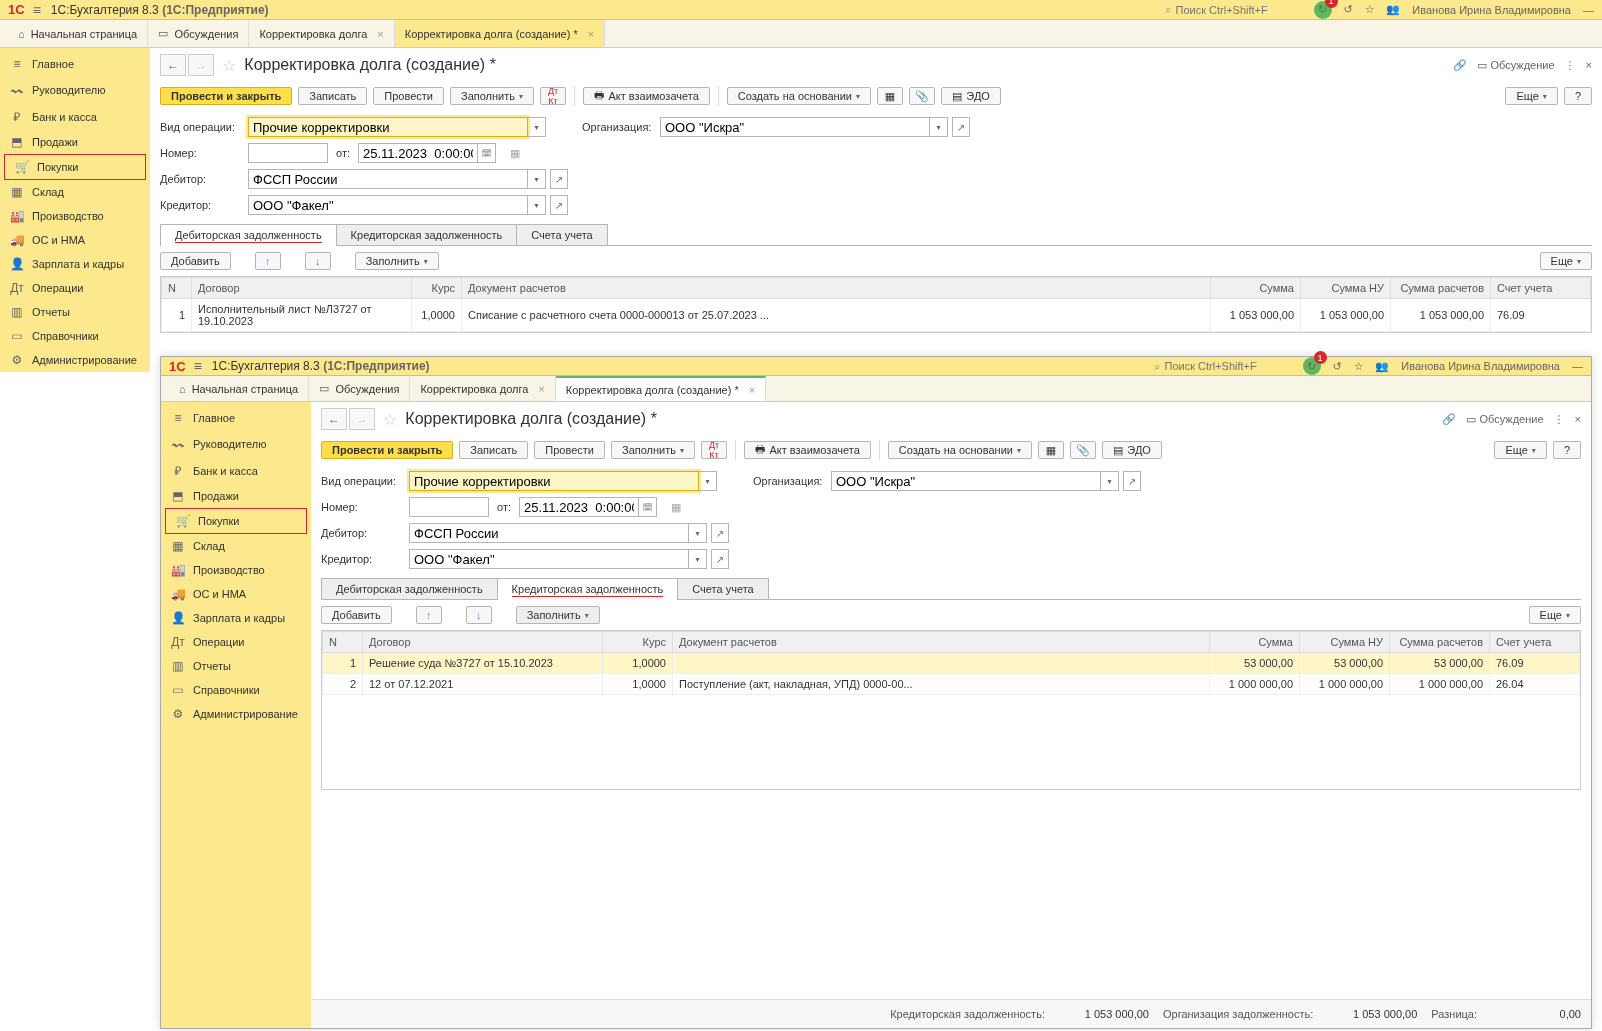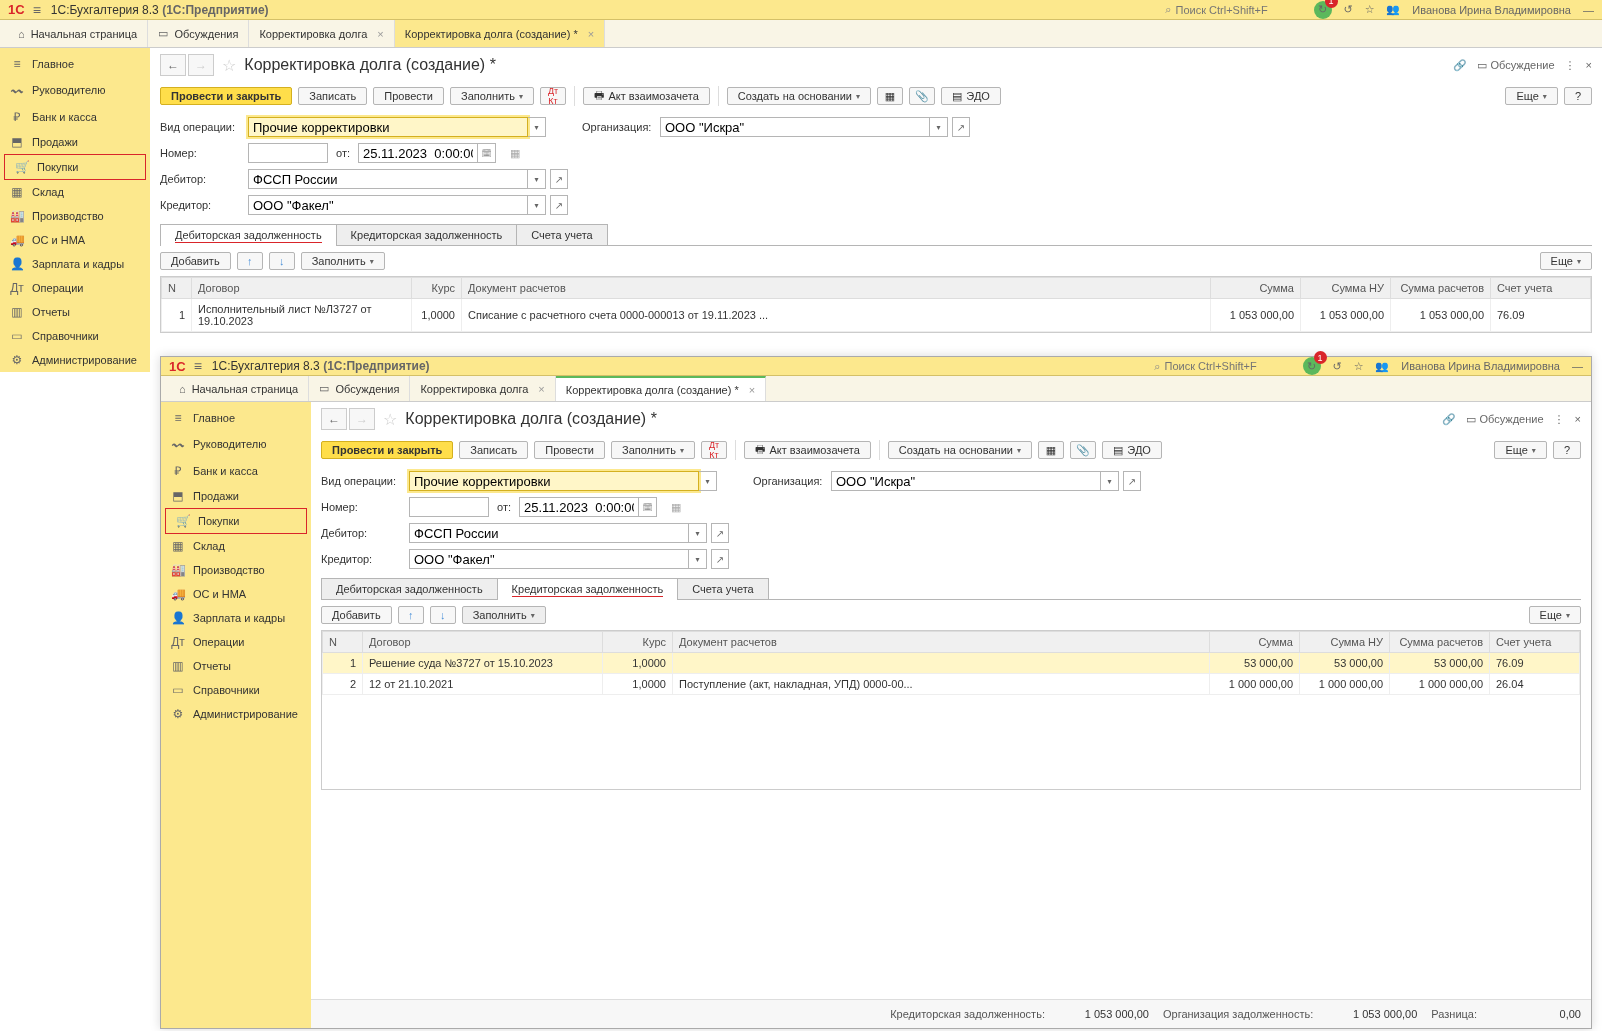--- a/index.html
+++ b/index.html
@@ -50,21 +50,21 @@
 .input.hl { background: #fff6c8; border: 1px solid #d4b020; outline: 2px solid #fce88d; }
 .select-wrap { display: flex; }
 .select-wrap .dd-btn { width: 18px; border: 1px solid #b5b5b5; border-left: none; display: flex; align-items: center; justify-content: center; font-size: 8px; color: #666; cursor: pointer; }
 .select-wrap .open-btn { width: 18px; border: 1px solid #b5b5b5; margin-left: 4px; display: flex; align-items: center; justify-content: center; font-size: 10px; color: #666; cursor: pointer; }
 .tabs2 { display: flex; border-bottom: 1px solid #b5b5b5; margin: 6px 10px 0; }
 .tab2 { padding: 4px 14px; border: 1px solid #b5b5b5; border-bottom: none; background: #eee; font-size: 11px; cursor: pointer; margin-right: -1px; }
 .tab2.active { background: #fff; position: relative; }
 .tab2.active::after { content: ''; position: absolute; left: 0; right: 0; bottom: -1px; height: 1px; background: #fff; }
 .tab2.red-ul { color: #333; }
 .tab2.red-ul span { border-bottom: 1px solid #d9252a; padding-bottom: 1px; }
-.subbar { display: flex; gap: 6px; padding: 6px 10px; align-items: center; }
+.subbar { display: flex; gap: 24px; padding: 6px 10px; align-items: center; }
 .tbl-wrap { margin: 0 10px; border: 1px solid #ccc; }
 .tbl { width: 100%; border-collapse: collapse; font-size: 11px; }
 .tbl th { background: #f0f0f0; border: 1px solid #ddd; padding: 4px 6px; text-align: left; font-weight: normal; color: #555; }
 .tbl td { border: 1px solid #eee; padding: 4px 6px; }
 .tbl td.r, .tbl th.r { text-align: right; }
 .tbl tr.sel { background: #fff6c8; }
 .footer-totals { display: flex; justify-content: flex-end; gap: 14px; padding: 8px 10px; font-size: 11px; border-top: 1px solid #ddd; background: #f7f7f7; margin: 0; }
 .footer-totals .lbl { color: #555; }
 .footer-totals .val { min-width: 90px; text-align: right; }
 .win2 { position: absolute; left: 160px; top: 356px; right: 10px; bottom: 2px; border: 1px solid #aaa; background: #fff; box-shadow: 0 0 10px rgba(0,0,0,0.15); display: flex; flex-direction: column; }
@@ -296,21 +296,21 @@
           <th class="r" style="width:90px">Сумма НУ</th>
           <th class="r" style="width:100px">Сумма расчетов</th>
           <th style="width:100px">Счет учета</th>
         </tr>
           </thead>
         <tbody>
           <tr>
             <td class="r">1</td>
             <td>Исполнительный лист №Л3727 от 19.10.2023</td>
             <td class="r">1,0000</td>
-            <td>Списание с расчетного счета 0000-000013 от 19.11.2023 ...</td>
+            <td>Списание с расчетного счета 0000-000013 от 25.07.2023 ...</td>
             <td class="r">1 053 000,00</td>
             <td class="r">1 053 000,00</td>
             <td class="r">1 053 000,00</td>
             <td>76.09</td>
           </tr>
         </tbody>
       </table>
     </div>
   </div>
 </div>
@@ -545,21 +545,21 @@
               <td>Решение суда №3727 от 15.10.2023</td>
               <td class="r">1,0000</td>
               <td></td>
               <td class="r">53 000,00</td>
               <td class="r">53 000,00</td>
               <td class="r">53 000,00</td>
               <td>76.09</td>
             </tr>
             <tr>
               <td class="r">2</td>
-              <td>12 от 21.10.2021</td>
+              <td>12 от 07.12.2021</td>
               <td class="r">1,0000</td>
               <td>Поступление (акт, накладная, УПД) 0000-00...</td>
               <td class="r">1 000 000,00</td>
               <td class="r">1 000 000,00</td>
               <td class="r">1 000 000,00</td>
               <td>26.04</td>
             </tr>
           </tbody>
         </table>
       </div>

